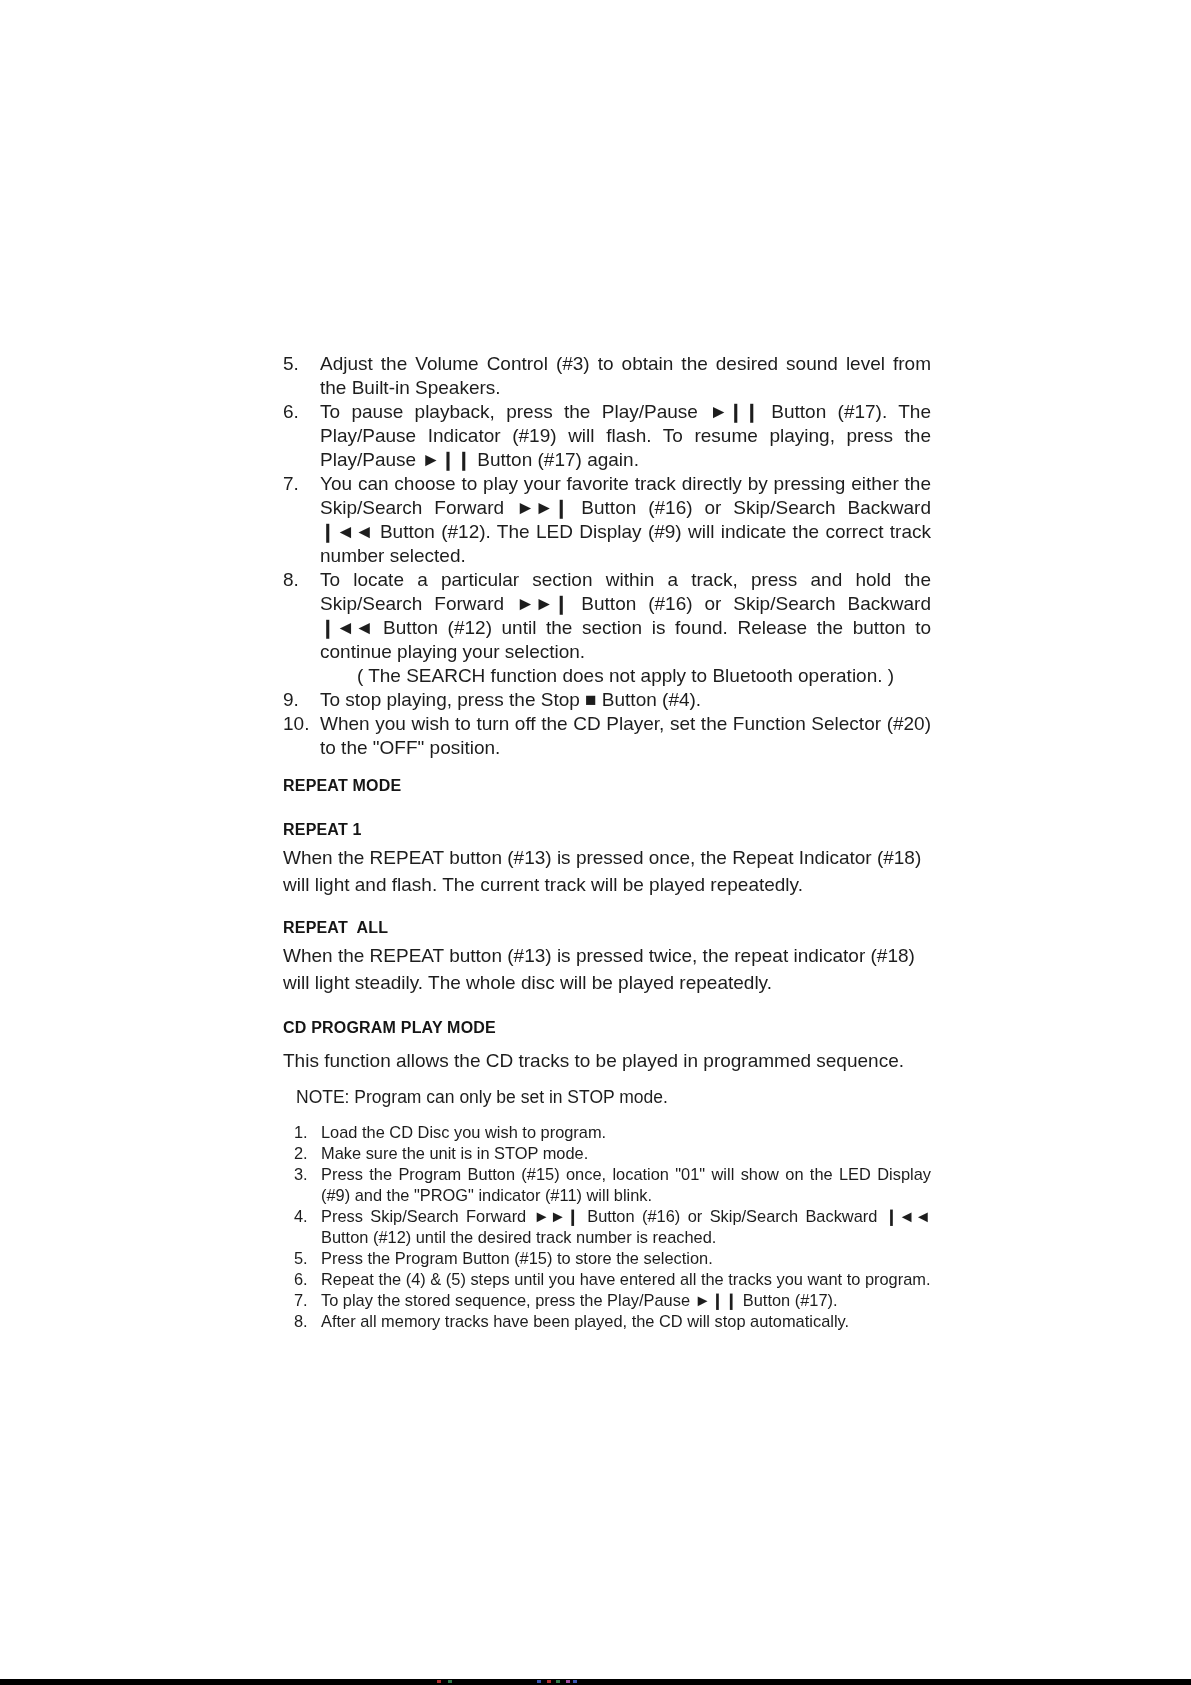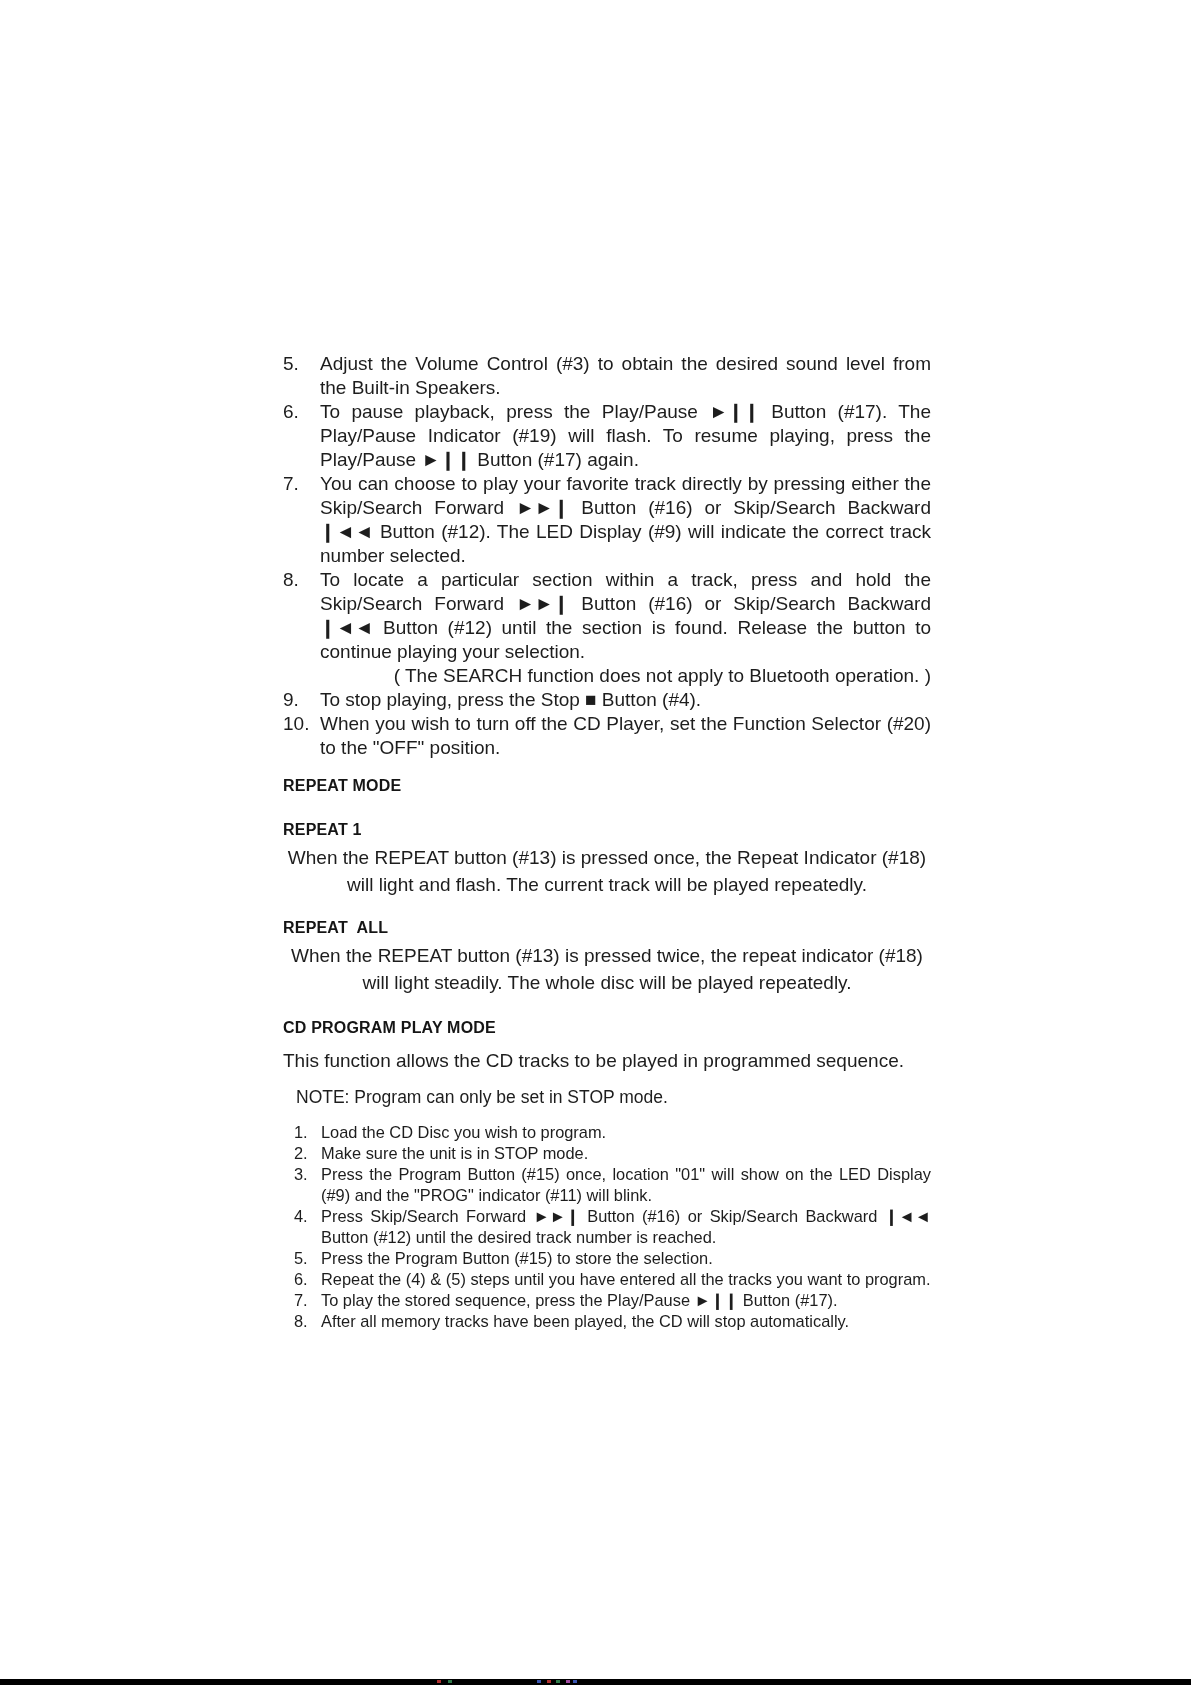--- a/index.html
+++ b/index.html
@@ -17,38 +17,38 @@
     width: 648px;
   }
   
   ol.steps { list-style: none; margin: 0; padding: 0; }
   ol.steps li { display: flex; }
   ol.playback { font-size: 19px; line-height: 24px; }
   ol.playback .num { flex: 0 0 37px; }
   ol.prog { font-size: 16.4px; line-height: 21px; margin-top: 0; }
   ol.prog .num { flex: 0 0 38px; padding-left: 11px; box-sizing: border-box; }
   .body { flex: 1; text-align: justify; }
-  .note-line { text-align: right; }
+  .note-line { text-align: center; }
   .note-line:empty { display: none; }
   
   .h {
     font-weight: bold;
     font-size: 16px;
     line-height: 24px;
     margin: 0;
     color: #151515;
     white-space: pre-wrap;
     letter-spacing: 0.2px;
   }
   .h-repeat-mode { margin-top: 14px; }
   .h-repeat1     { margin-top: 20px; }
   .h-repeat-all  { margin-top: 18px; }
   .h-program     { margin-top: 20px; }
   
-  .para { font-size: 19px; line-height: 27px; margin: 2px 0 0 0; text-align: center; }
+  .para { font-size: 19px; line-height: 27px; margin: 2px 0 0 0; text-align: left; }
   .intro { font-size: 19px; line-height: 25px; margin: 8px 0 0 0; }
   .note  { font-size: 17.5px; line-height: 23px; margin: 13px; }
   
   .bottom-bar {
     position: absolute;
     left: 0; top: 1679px;
     width: 1191px; height: 6px;
     background: #000000;
   }
   .speck { position: absolute; top: 1px; width: 4px; height: 3px; }

